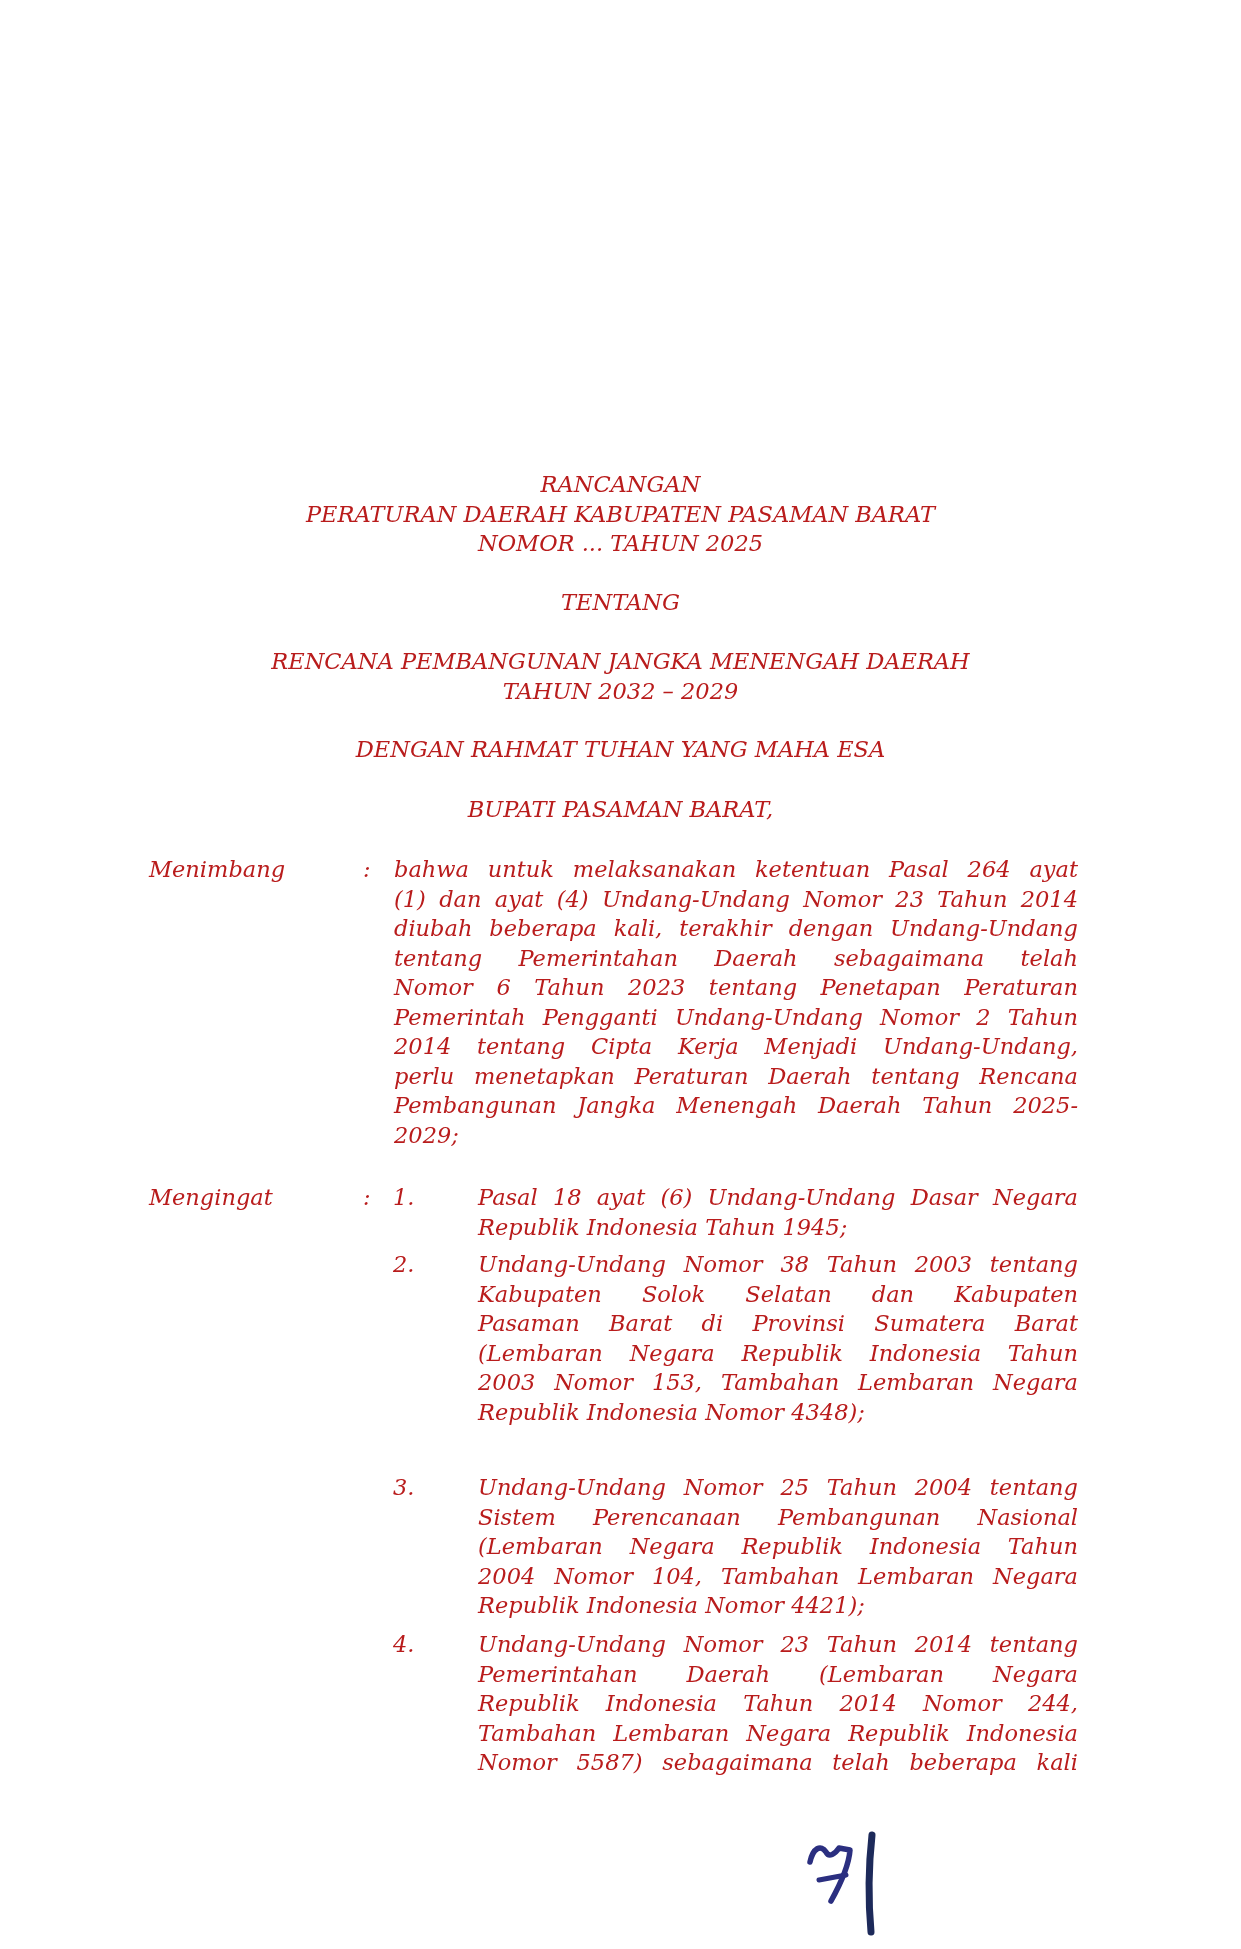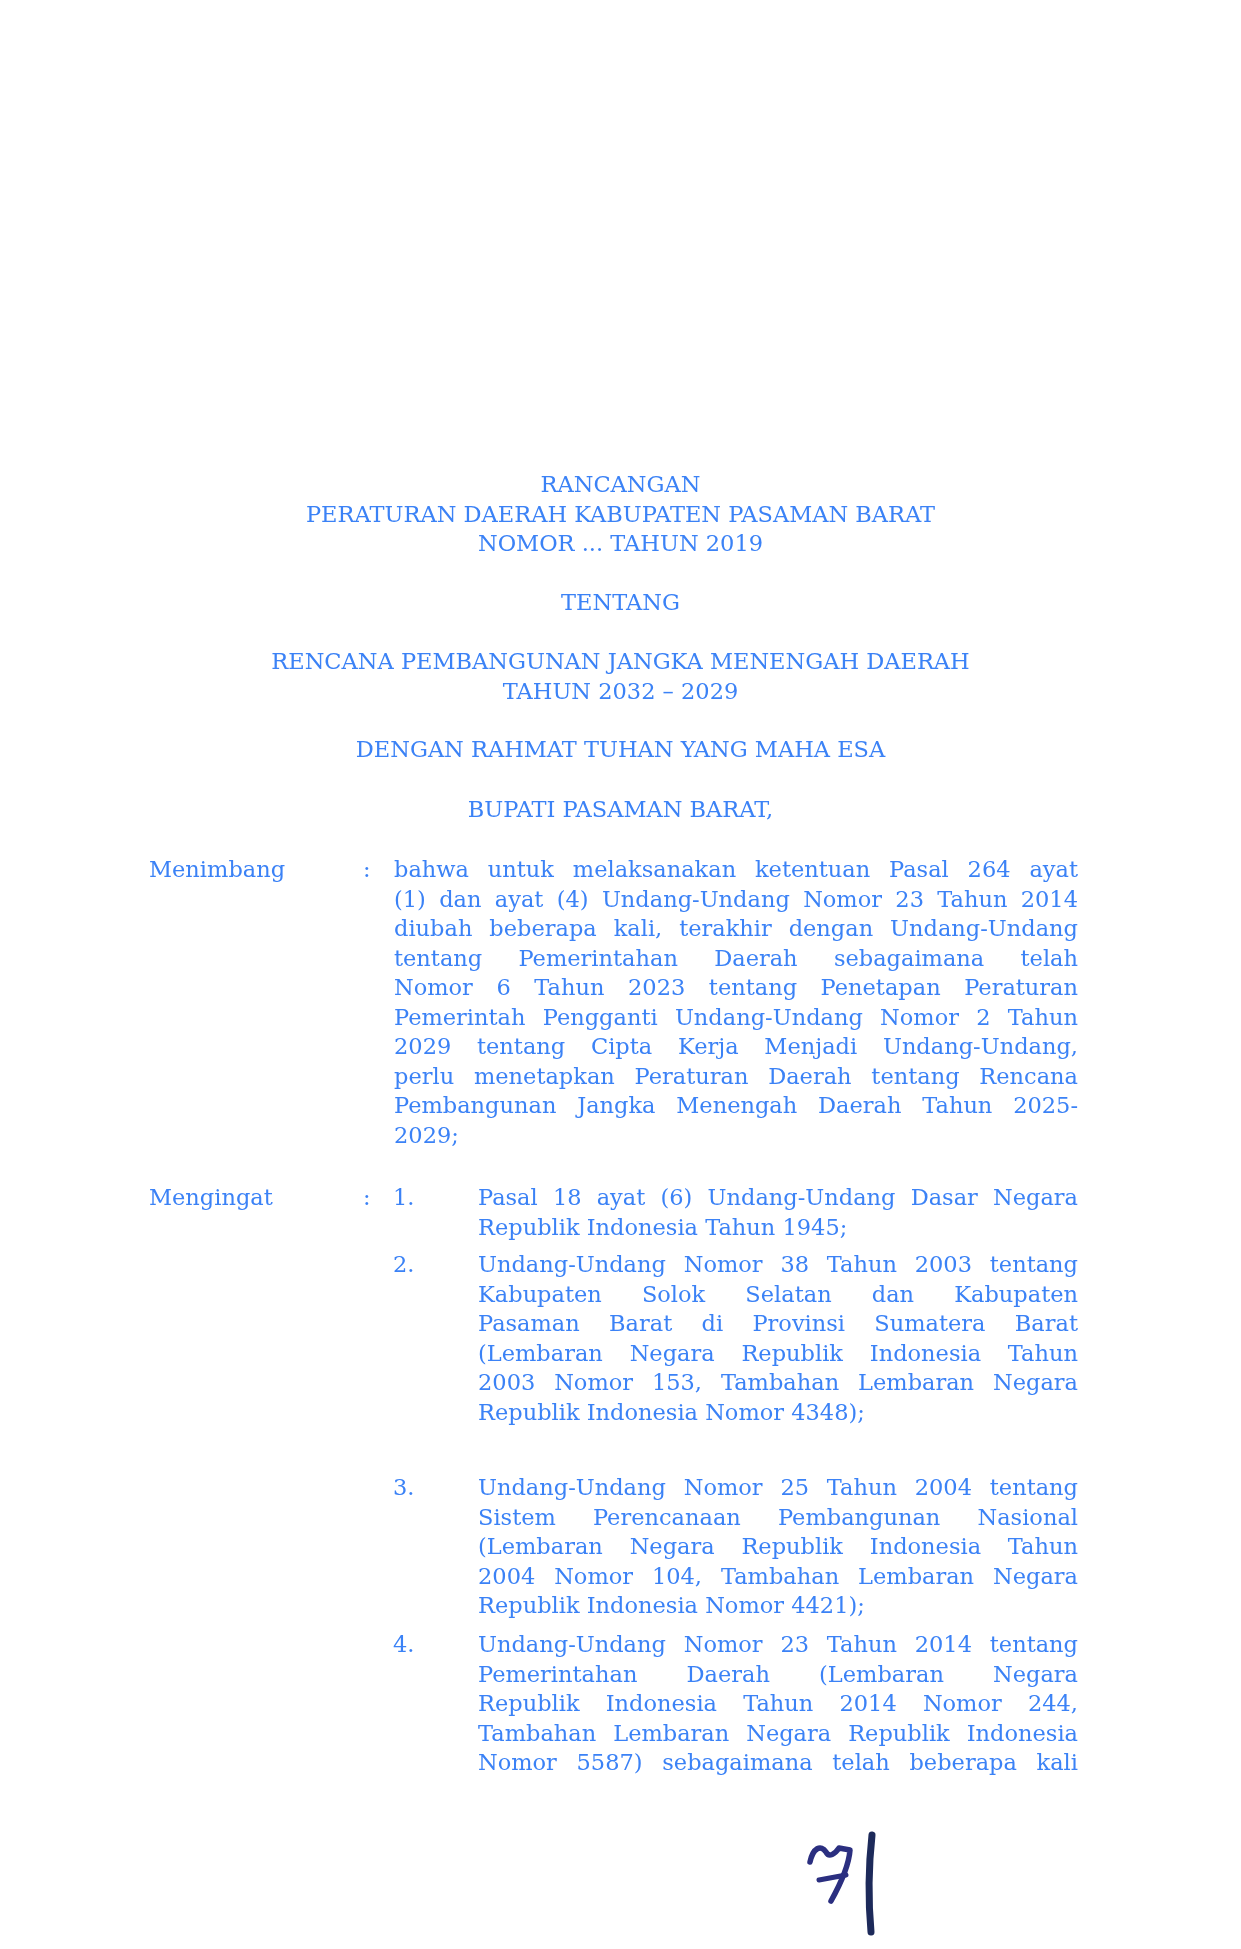--- a/index.html
+++ b/index.html
@@ -5,22 +5,23 @@
   html, body { margin: 0; padding: 0; background: #888; }
   .page {
     position: relative;
     width: 1241px;
     height: 1949px;
     margin: 0 auto;
     background: #ffffff;
     font-family: "DejaVu Serif", serif;
     font-size: 22.5px;
     line-height: 29.5px;
-    color: #3b82f6;
+    color: #b91c1c;
     overflow: hidden;
+    font-style: italic;
   }
   .center-line {
     position: absolute;
     left: 0;
     width: 100%;
     text-align: center;
     white-space: nowrap;
   }
   .hang-label { position: absolute; left: 149px; }
   .hang-colon { position: absolute; left: 363px; }
@@ -34,37 +35,37 @@
   .item-lines { margin-left: 85px; width: 600px; }
   .mark-svg { position: absolute; left: 788px; top: 1820px; width: 120px; height: 120px; }
 </style>
 </head>
 <body>
 
 <div class="page">
 
   <div class="center-line" style="top:470px">RANCANGAN</div>
   <div class="center-line" style="top:500px">PERATURAN DAERAH KABUPATEN PASAMAN BARAT</div>
-  <div class="center-line" style="top:529px">NOMOR ... TAHUN 2019</div>
+  <div class="center-line" style="top:529px">NOMOR ... TAHUN 2025</div>
   <div class="center-line" style="top:588px">TENTANG</div>
   <div class="center-line" style="top:647px">RENCANA PEMBANGUNAN JANGKA MENENGAH DAERAH</div>
   <div class="center-line" style="top:677px">TAHUN 2032 – 2029</div>
   <div class="center-line" style="top:735px">DENGAN RAHMAT TUHAN YANG MAHA ESA</div>
   <div class="center-line" style="top:795px">BUPATI PASAMAN BARAT,</div>
 
   <div class="hang-label" style="top:855px">Menimbang</div>
   <div class="hang-colon" style="top:855px">:</div>
   <div class="para" style="top:855px; left:394px; width:684px;">
     <div class="jline">bahwa untuk melaksanakan ketentuan Pasal 264 ayat</div>
     <div class="jline">(1) dan ayat (4) Undang-Undang Nomor 23 Tahun 2014</div>
     <div class="jline">diubah beberapa kali, terakhir dengan Undang-Undang</div>
     <div class="jline">tentang Pemerintahan Daerah sebagaimana telah</div>
     <div class="jline">Nomor 6 Tahun 2023 tentang Penetapan Peraturan</div>
     <div class="jline">Pemerintah Pengganti Undang-Undang Nomor 2 Tahun</div>
-    <div class="jline">2029 tentang Cipta Kerja Menjadi Undang-Undang,</div>
+    <div class="jline">2014 tentang Cipta Kerja Menjadi Undang-Undang,</div>
     <div class="jline">perlu menetapkan Peraturan Daerah tentang Rencana</div>
     <div class="jline">Pembangunan Jangka Menengah Daerah Tahun 2025-</div>
     <div class="lline">2029;</div>
   </div>
 
   <div class="hang-label" style="top:1183px">Mengingat</div>
   <div class="hang-colon" style="top:1183px">:</div>
 
   <div class="list-item" style="top:1183px">
     <div class="item-number">1.</div>

